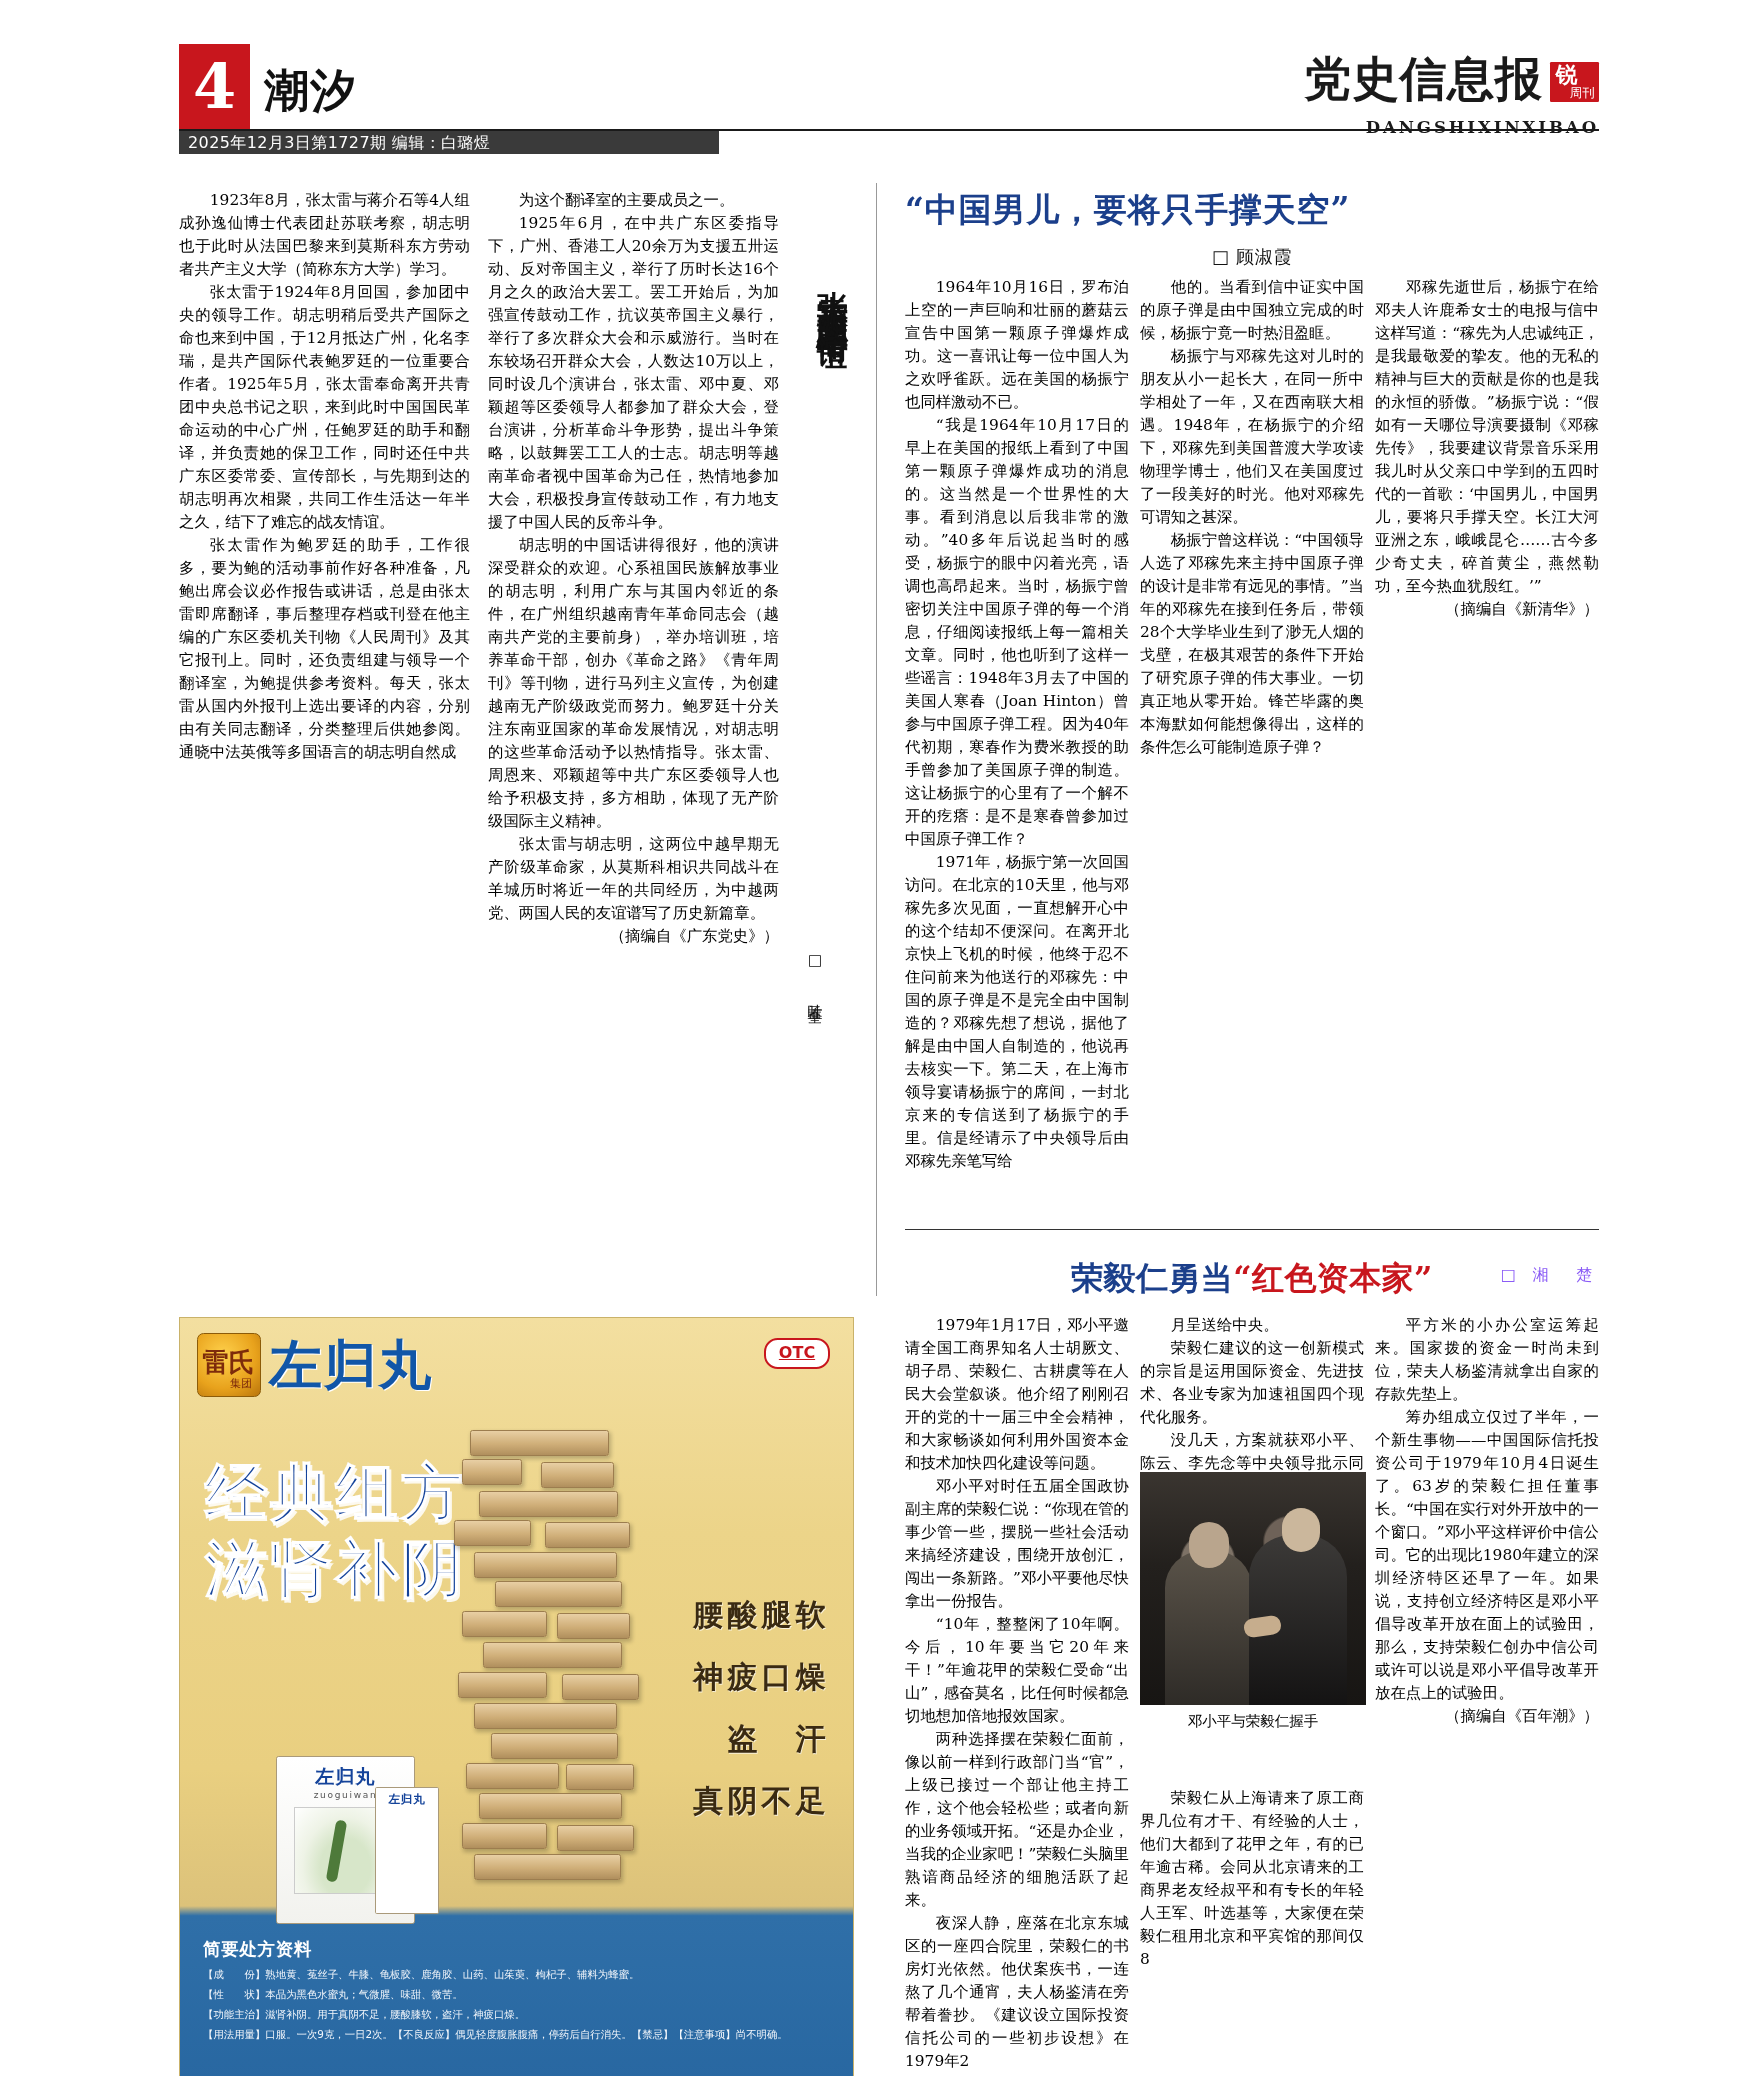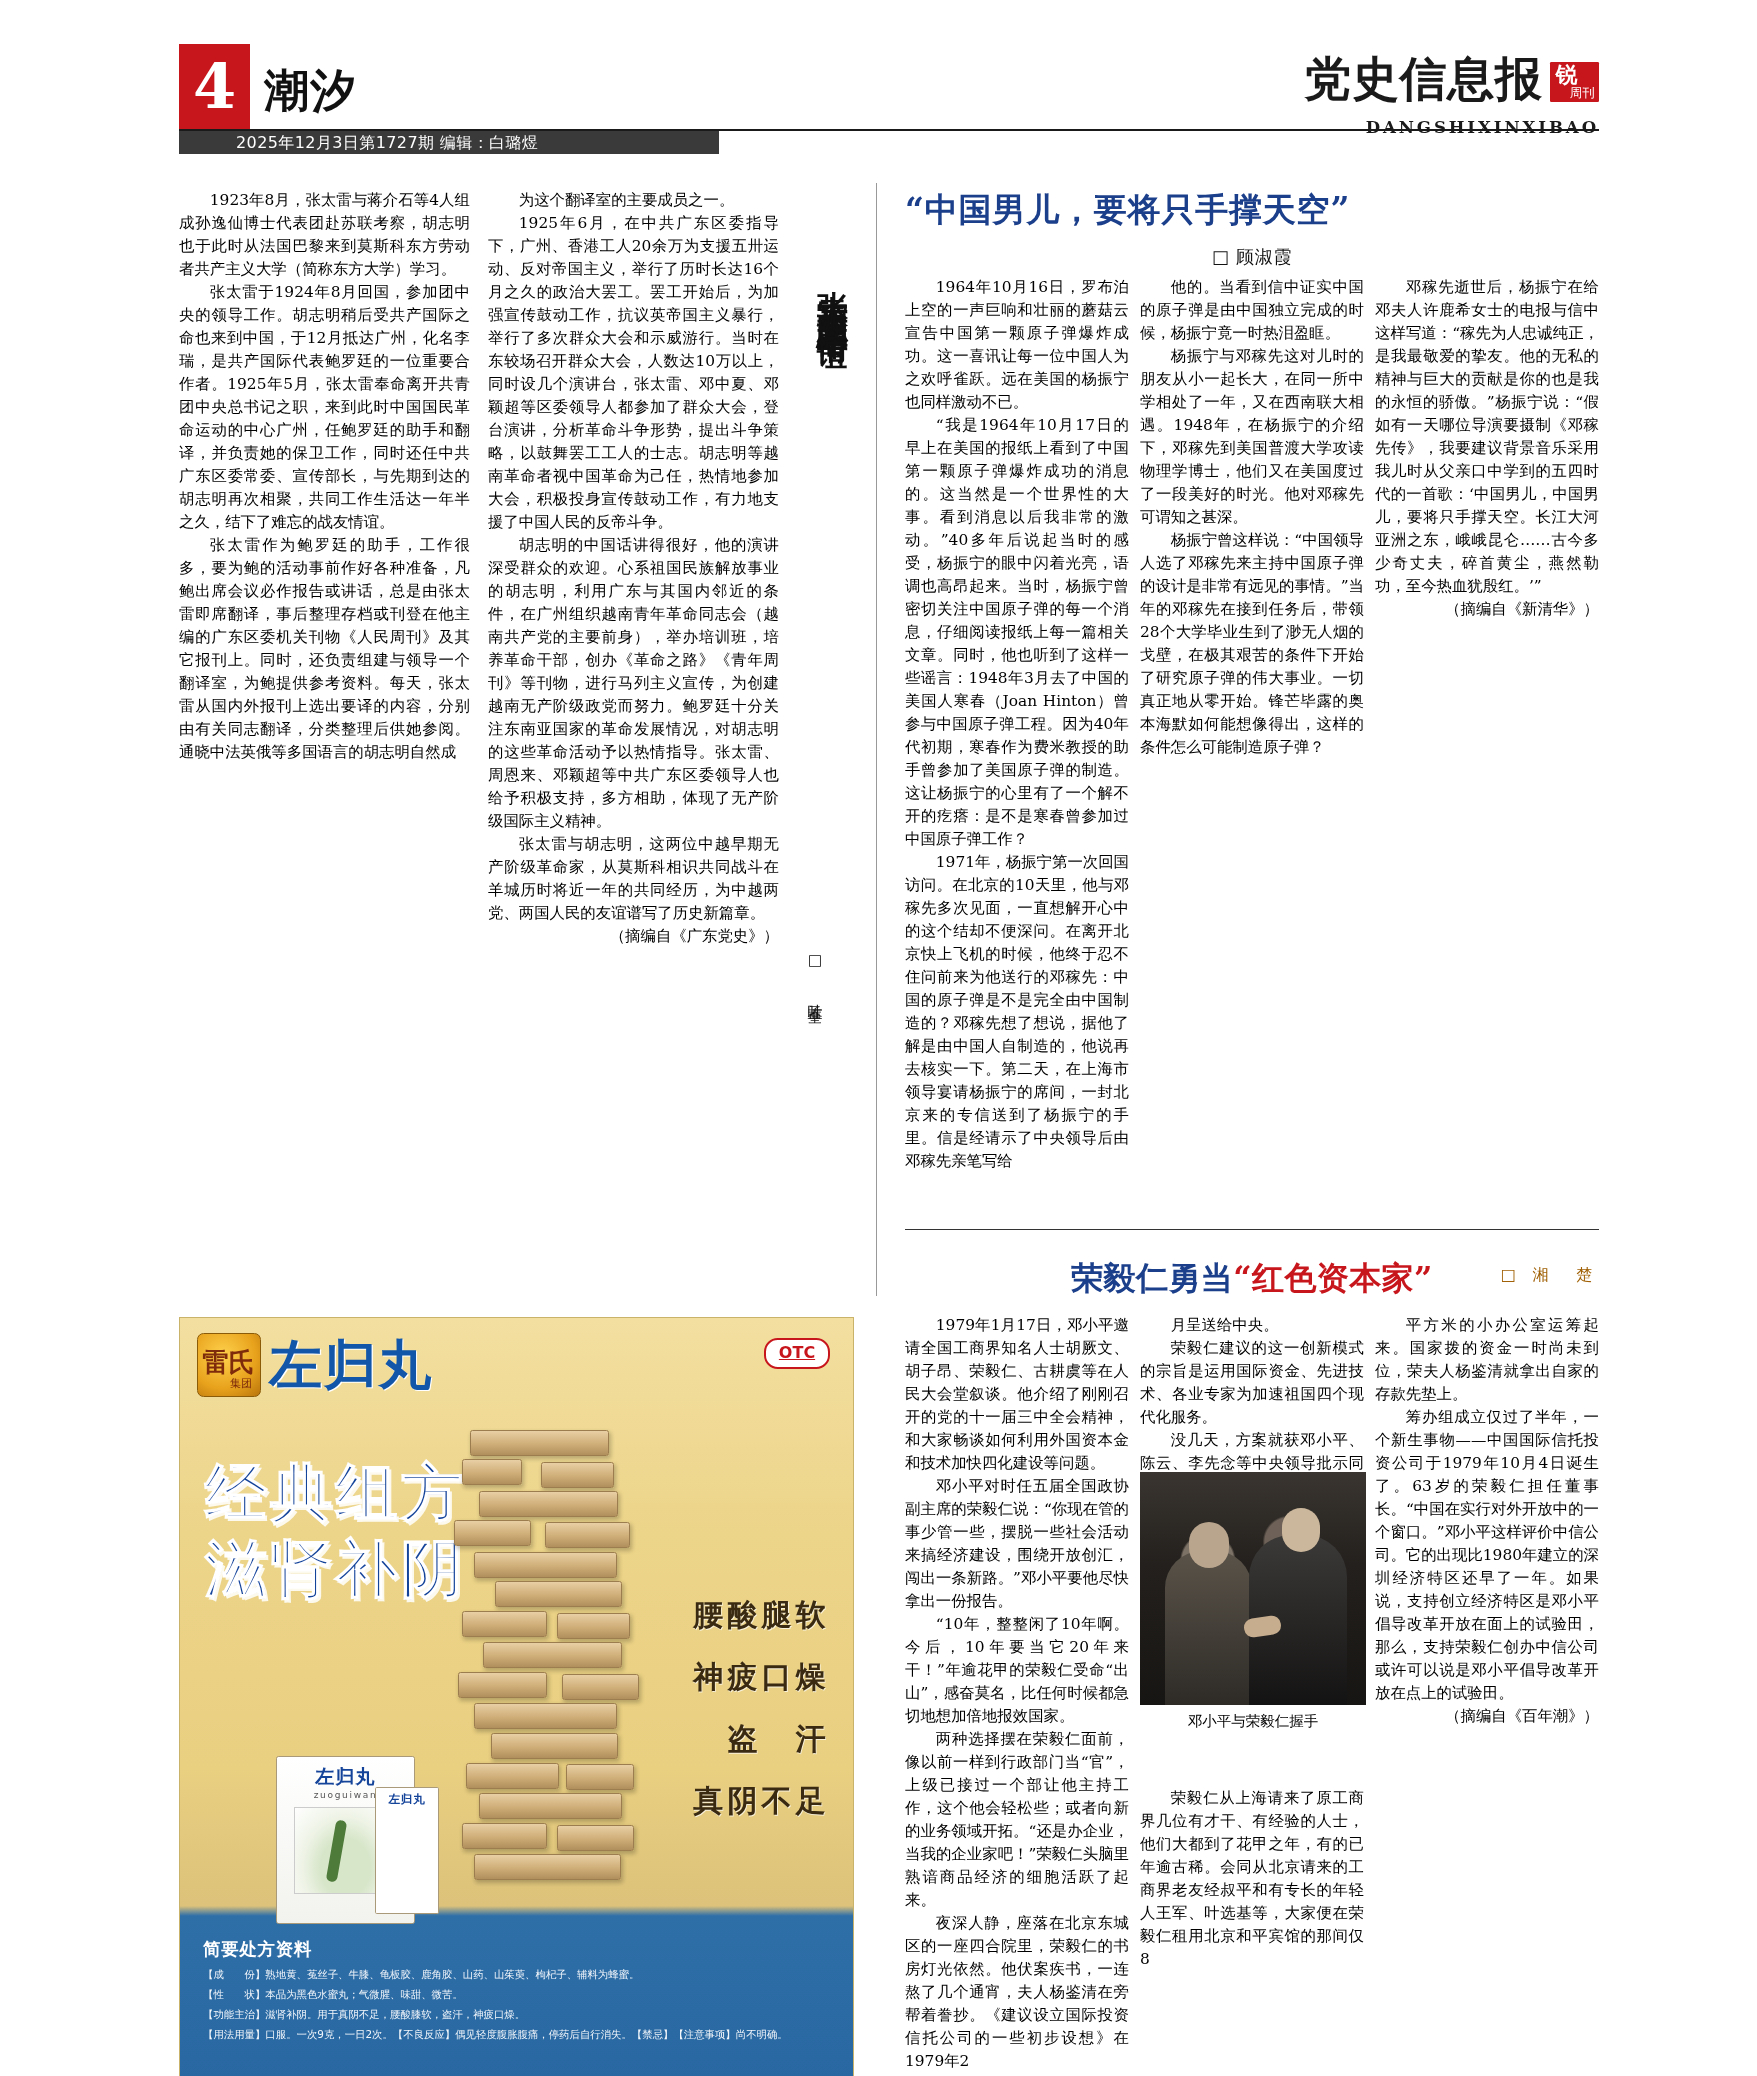--- a/index.html
+++ b/index.html
@@ -74,21 +74,20 @@
     background: #3a3a3a;
   }
   .info-bar .txt {
     color: #fff;
     font-size: 16px;
     line-height: 23px;
     padding-left: 9px;
     letter-spacing: 0.4px;
     white-space: nowrap;
     font-family: "DejaVu Sans", "Liberation Sans", sans-serif;
-    margin-left: 48px;
   }
   .nameplate {
     position: absolute;
     right: 0;
     top: 4.2px;
     width: 432px;
     text-align: right;
   }
   .nameplate .cn {
     font-family: "DejaVu Serif", "Liberation Serif", serif;
@@ -244,21 +243,21 @@
     color: #1b3f8b;
     text-align: center;
   }
   .headline-2 .hl-red { color: #c8161d; }
   .author-2 {
     position: absolute;
     right: 160px;
     top: 1265px;
     font-size: 16px;
     letter-spacing: 5.8px;
-    color: #a16207;
+    color: #8b5cf6;
     font-family: "DejaVu Serif", serif;
   }
   #art-b-c1 { left: 905px; top: 1314px; width: 224px; }
   #art-b-c2 { left: 1140px; top: 1314px; width: 224px; }
   #art-b-c3 { left: 1375px; top: 1314px; width: 224px; }
 
   .photo {
     position: absolute;
     left: 1140px;
     top: 1472px;

